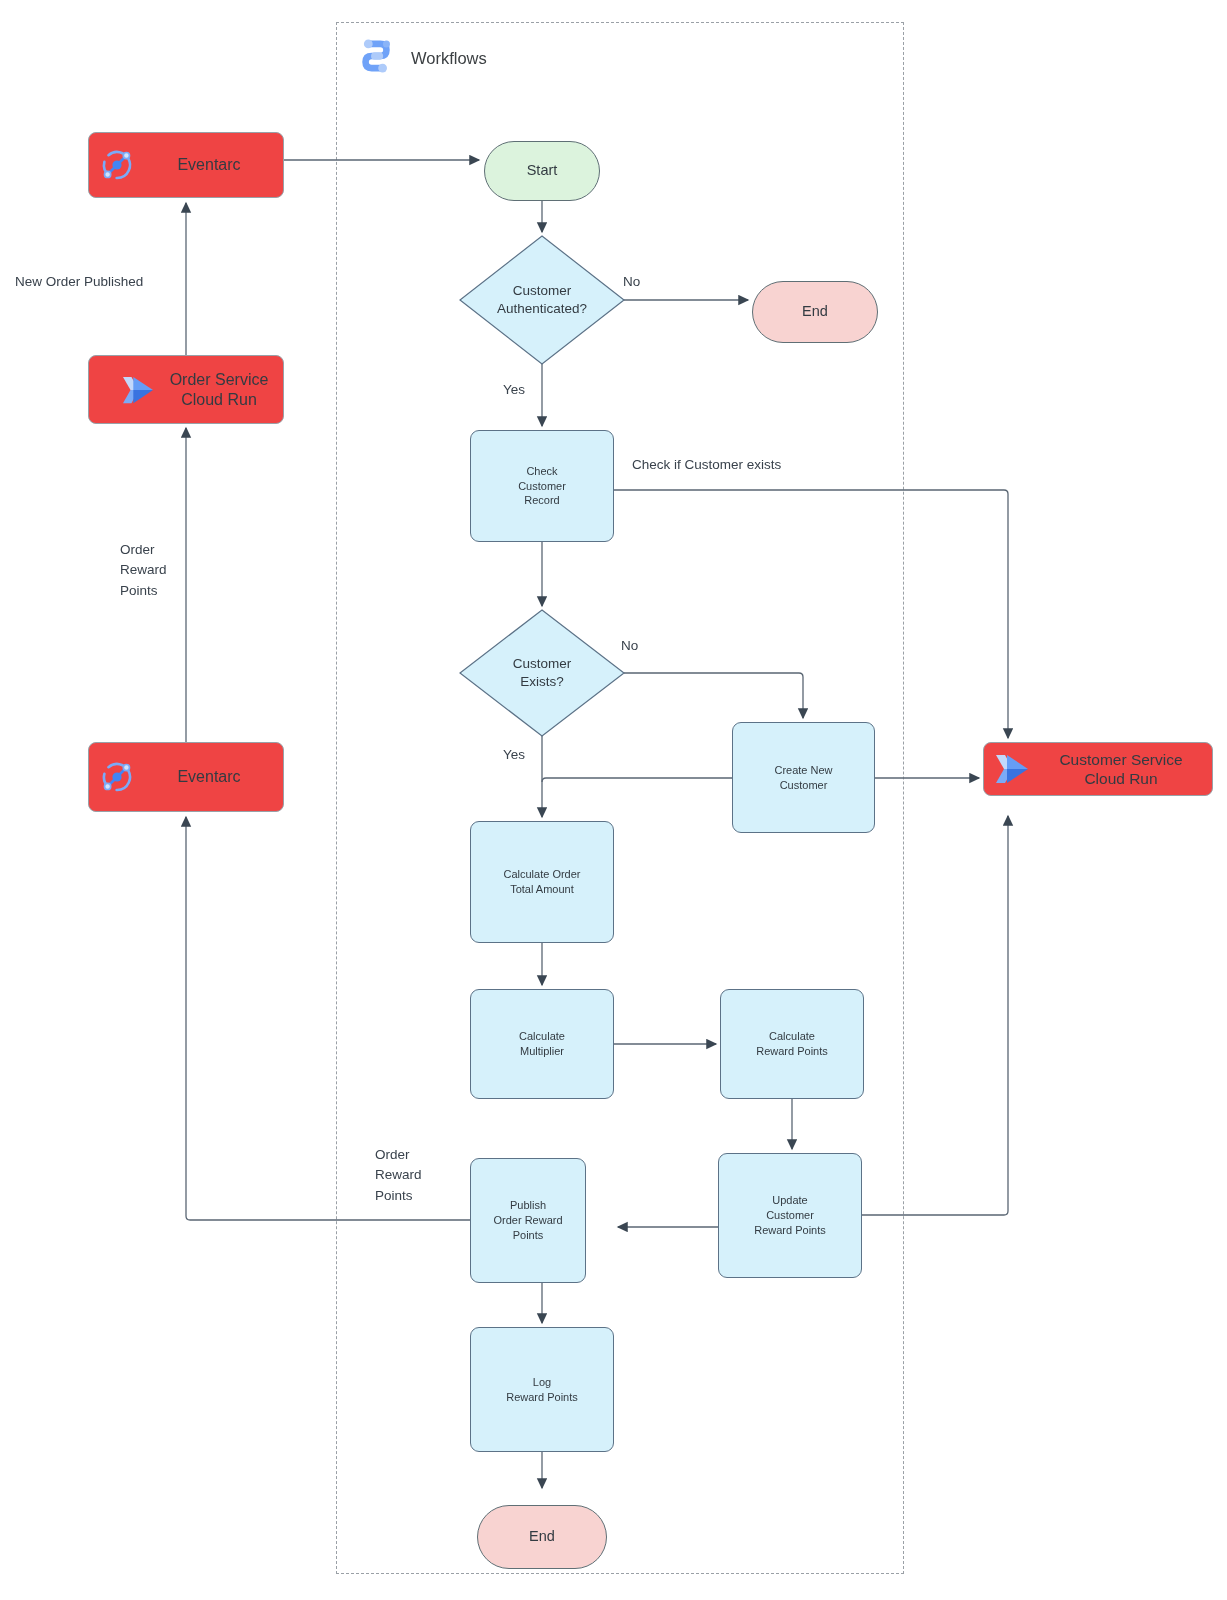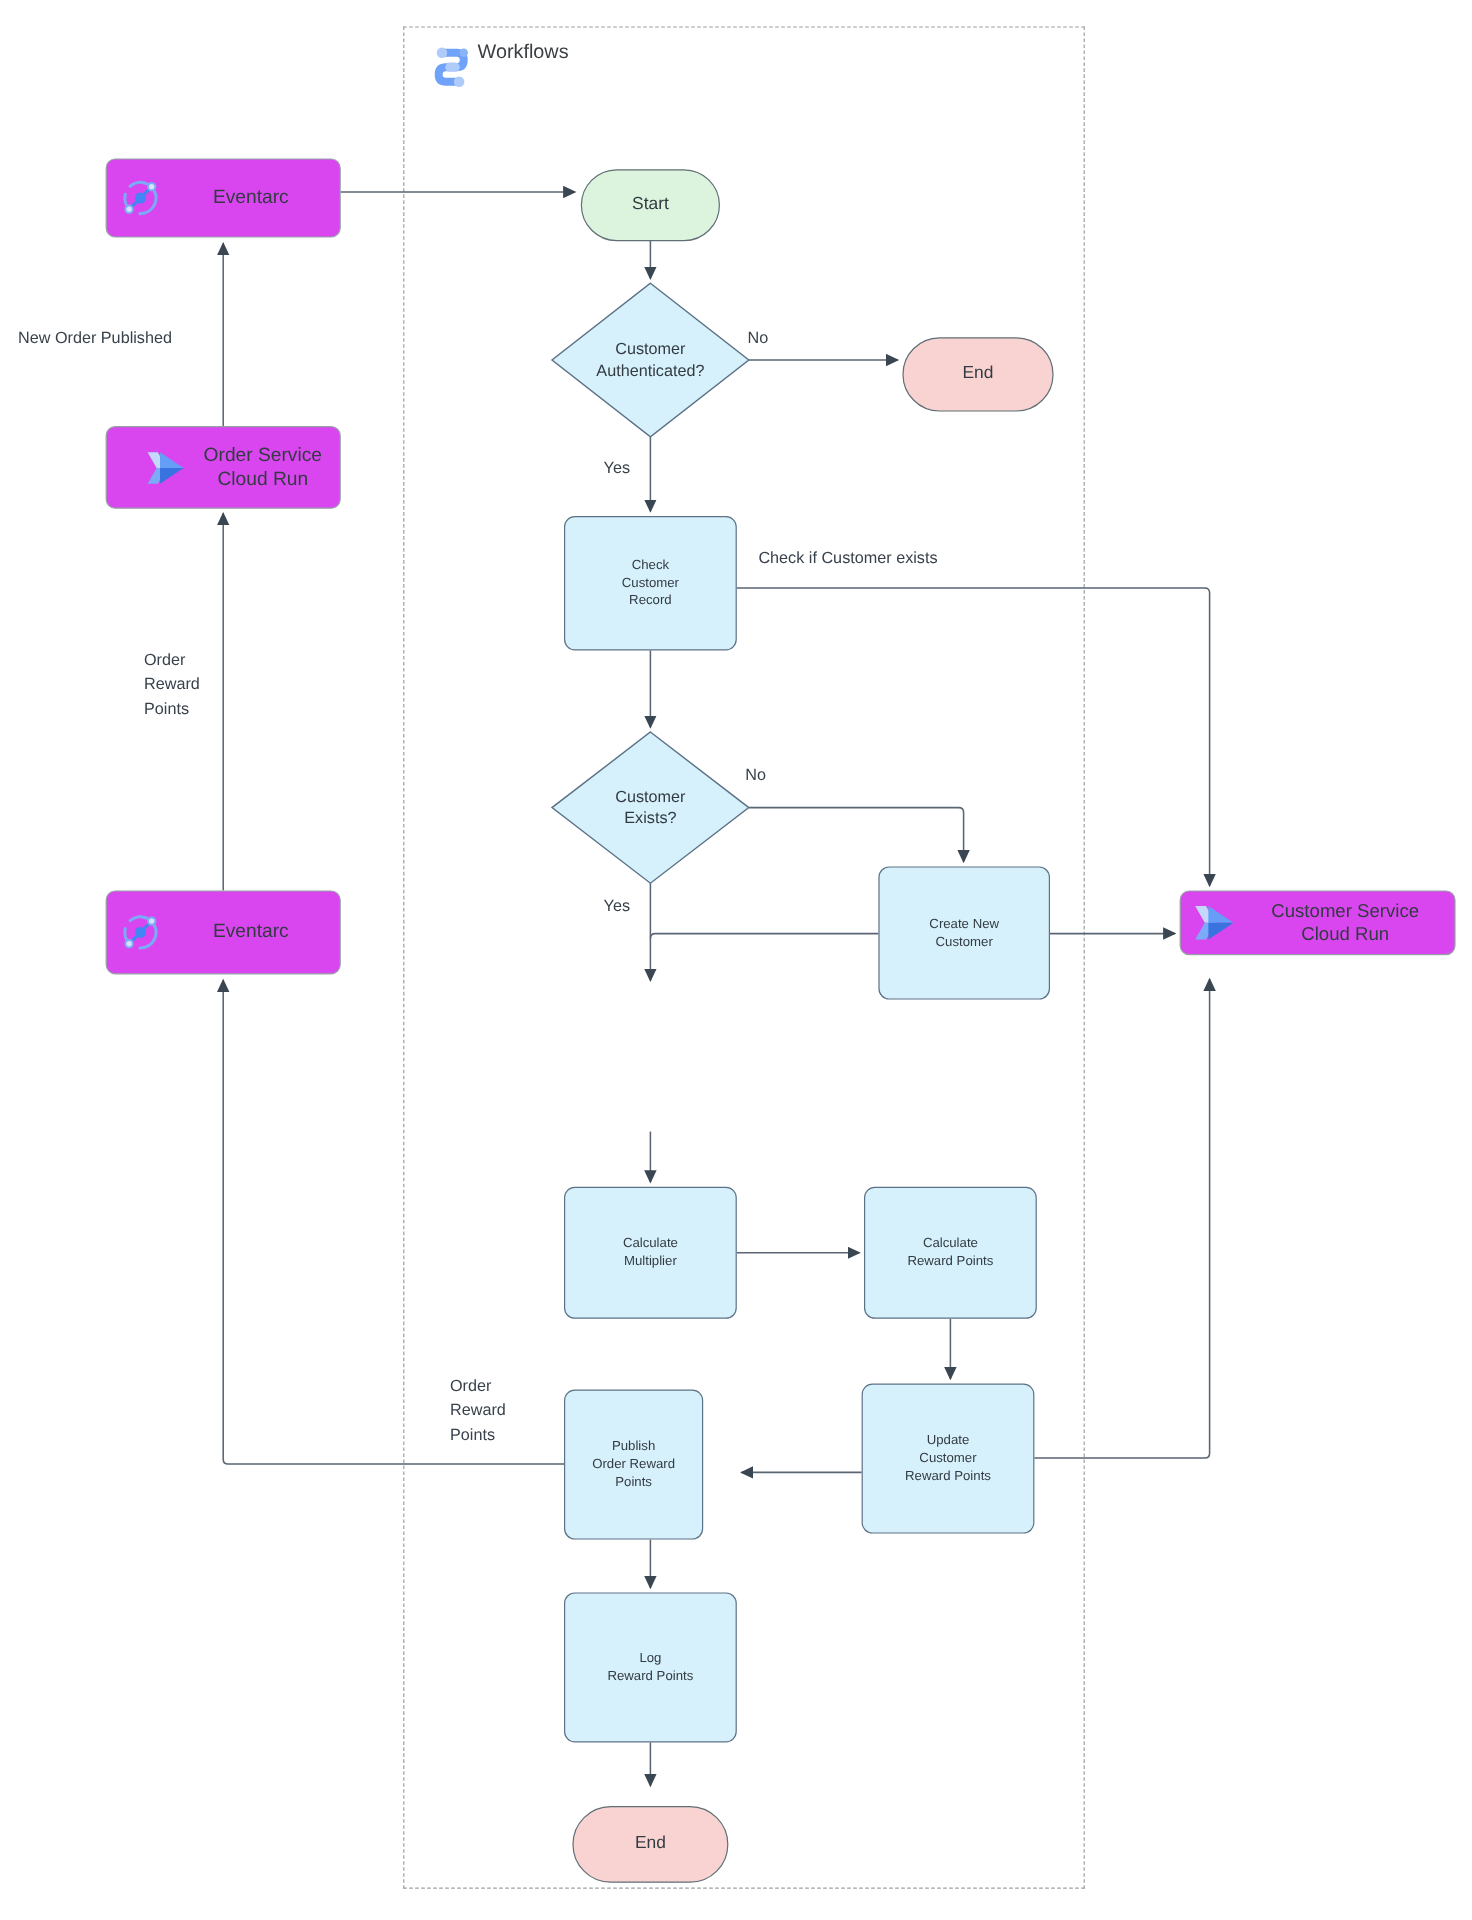--- a/index.html
+++ b/index.html
@@ -1,27 +1,27 @@
 <!DOCTYPE html>
 <html style="--process-fill: #d6f1fb; --process-stroke: #5c7287; --start-fill: #dcf3dd; --end-fill: #f8d3d1; --terminal-stroke: #5f6f75; --service-stroke: #98a1a8; --line-color: #5a6673; --arrow-color: #3a4652; --icon-blue: #4285f4; --icon-blue-medium: #669df6; --icon-blue-light: #aecbfa; --text-color: #333b42; --border-dashed: #9aa0a6;"><head>
 <meta charset="utf-8">
 <style>
   html,body{margin:0;padding:0;background:#ffffff;}
   .stage{position:relative;width:1227px;height:1600px;overflow:hidden;
          font-family:"Liberation Sans",sans-serif;color:var(--text-color,#333b42);background:#fff;}
   .frame{position:absolute;border:1px dashed var(--border-dashed,#9aa0a6);}
-  .container-title{position:absolute;display:flex;}
+  .container-title{position:absolute;display:flex;align-items:center;gap:13px;}
   .container-title .t{font-size:16.5px;color:#3c4043;}
   .node{position:absolute;display:flex;align-items:center;justify-content:center;
         text-align:center;white-space:pre-line;font-size:11px;line-height:1.34;box-sizing:border-box;}
   .process{background:var(--process-fill,#d6f1fb);border:1px solid var(--process-stroke,#5c7287);border-radius:9px;}
   .pill{border:1px solid var(--terminal-stroke,#5f6f75);border-radius:32px;font-size:14.5px;margin-top:13px;}
   .pill.start{background:var(--start-fill,#dcf3dd);}
   .pill.end{background:var(--end-fill,#f8d3d1);}
-  .service{background:#d946ef;border:1px solid var(--service-stroke,#98a1a8);border-radius:8px;
+  .service{background:#ef4444;border:1px solid var(--service-stroke,#98a1a8);border-radius:8px;
            display:flex;align-items:center;gap:10px;padding:0 10px;font-size:15.5px;}
   .service .lbl{flex:1;text-align:center;white-space:pre-line;line-height:1.25;}
   .service .ic{flex:0 0 auto;display:flex;align-items:center;}
   .diamond-label{position:absolute;display:flex;align-items:center;justify-content:center;
                  text-align:center;white-space:pre-line;font-size:13.5px;line-height:1.34;}
   .edge-label{position:absolute;font-size:13.5px;color:#39424c;white-space:pre-line;line-height:1.5;}
   svg.overlay{position:absolute;left:0;top:0;pointer-events:none;}
 </style>
 </head>
 <body>
@@ -136,20 +136,22 @@
   <div class="diamond-label" style="left:462px;top:260px;width:160px;height:80px;">Customer
 Authenticated?</div>
   <div class="diamond-label" style="left:462px;top:633px;width:160px;height:80px;">Customer
 Exists?</div>
 
   <div class="node process" style="left:470px;top:430px;width:144px;height:112px;">Check
 Customer
 Record</div>
   <div class="node process" style="left:732px;top:722px;width:143px;height:111px;">Create New
 Customer</div>
+  <div class="node process" style="left:470px;top:821px;width:144px;height:122px;">Calculate Order
+Total Amount</div>
   <div class="node process" style="left:470px;top:989px;width:144px;height:110px;">Calculate
 Multiplier</div>
   <div class="node process" style="left:720px;top:989px;width:144px;height:110px;">Calculate
 Reward Points</div>
   <div class="node process" style="left:718px;top:1153px;width:144px;height:125px;">Update
 Customer
 Reward Points</div>
   <div class="node process" style="left:470px;top:1158px;width:116px;height:125px;">Publish
 Order Reward
 Points</div>

